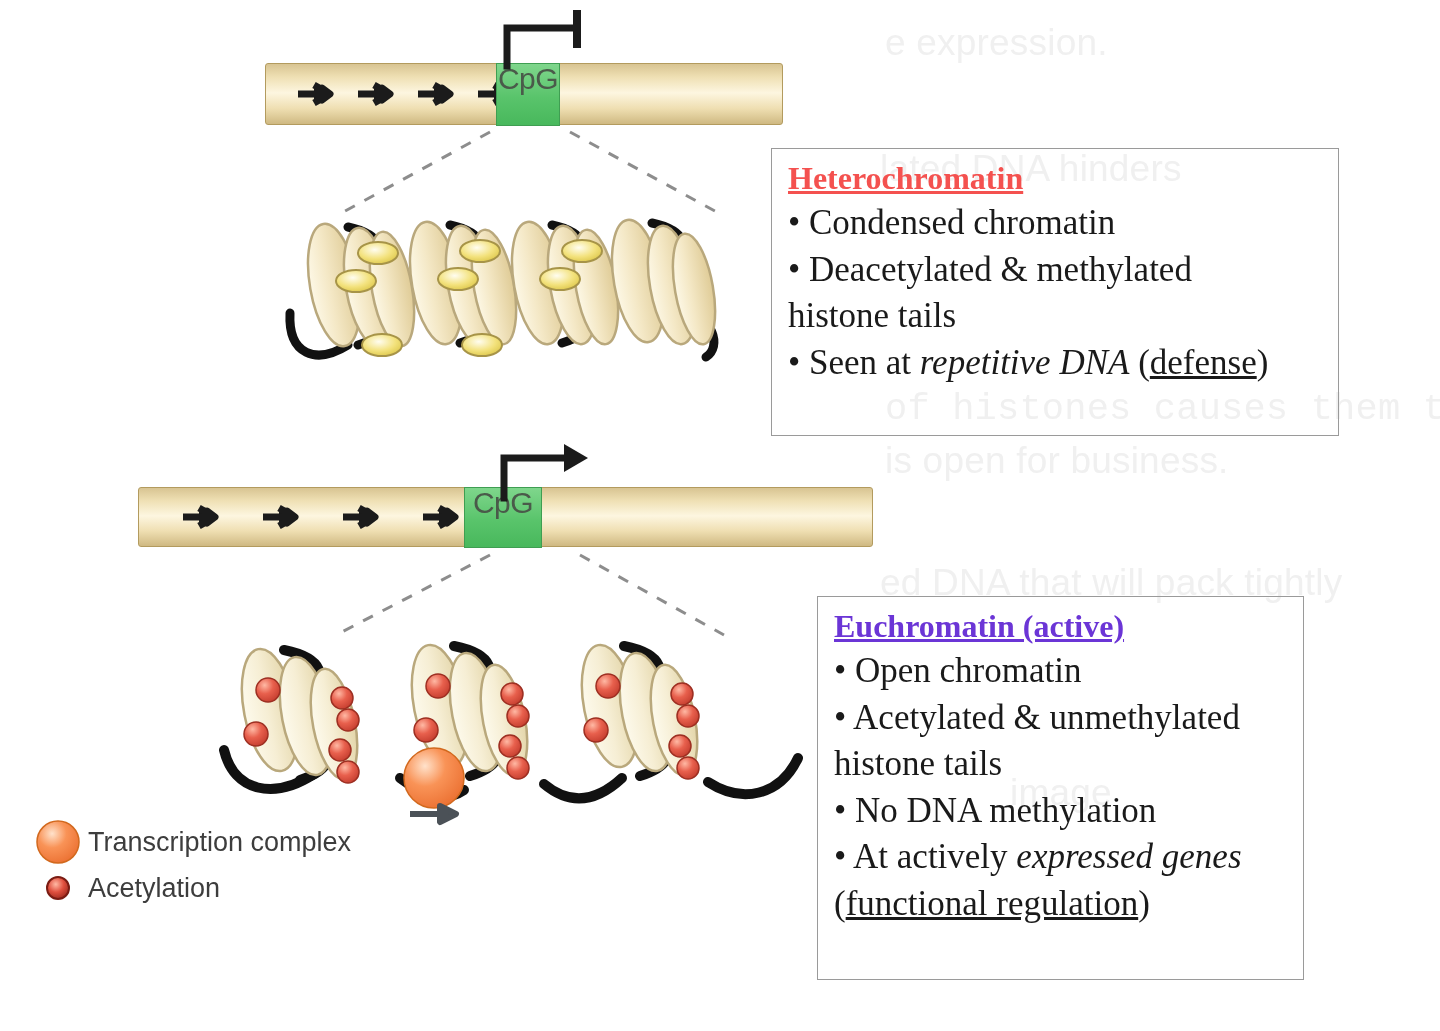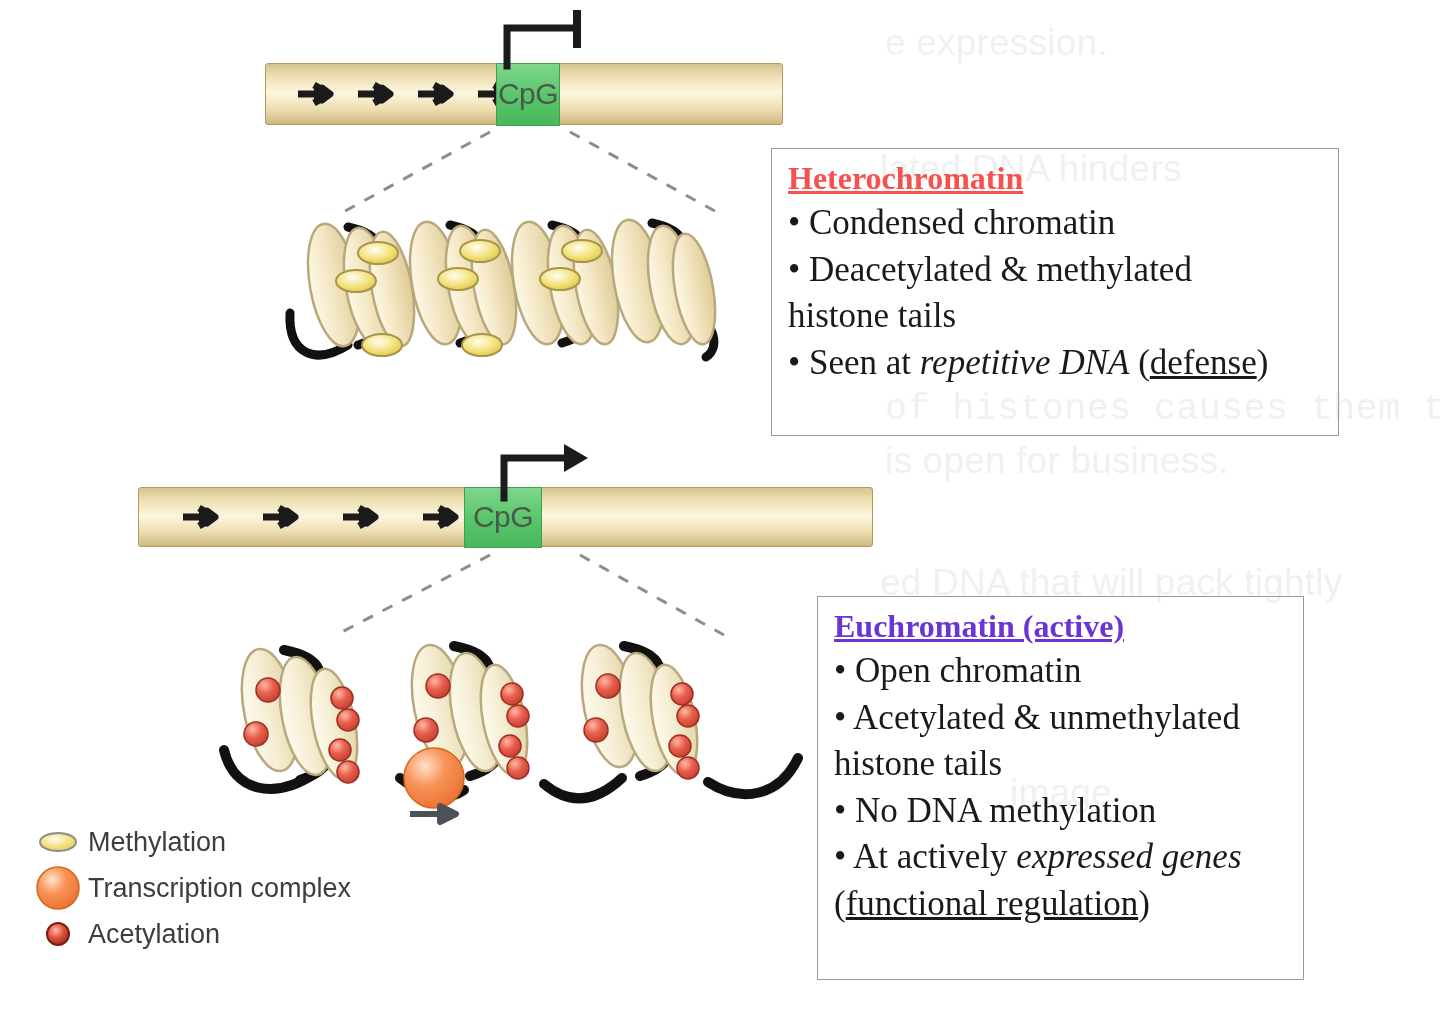--- a/index.html
+++ b/index.html
@@ -52,21 +52,20 @@
     height: 26px;
   }
   .cpg-box {
     position: absolute;
     top: -1.5px;
     bottom: -1.5px;
     background: linear-gradient(to bottom, #7fd68c 0%, #59c46b 55%, #48b85c 100%);
     border: 1.5px solid #3f9e52;
     box-sizing: border-box;
     display: flex;
-    align-items: center;
     justify-content: center;
   }
   .cpg-label {
     font-family: "Liberation Sans", sans-serif;
     font-size: 30px;
     color: #4a5a4a;
     letter-spacing: -0.5px;
     line-height: 1;
   }
 
@@ -346,35 +345,20 @@
         <div class="info-line">• Open chromatin</div>
         <div class="info-line">• Acetylated &amp; unmethylated</div>
         <div class="info-line">histone tails</div>
         <div class="info-line">• No DNA methylation</div>
         <div class="info-line">• At actively <i>expressed genes</i></div>
         <div class="info-line">(<u>functional regulation</u>)</div>
       </div>
   </div>
 
   <div class="legend" id="legend" style="left:28px; top:822px;">
-      <div class="legend-row">
-        <span class="legend-icon-wrap">
-          <svg width="40" height="24" viewBox="0 0 40 24">
-            <defs>
-              <radialGradient id="lgM" cx="0.42" cy="0.34" r="0.75">
-                <stop offset="0%" stop-color="#fffdf0"></stop>
-                <stop offset="55%" stop-color="#f3e27d"></stop>
-                <stop offset="100%" stop-color="#ddc94d"></stop>
-              </radialGradient>
-            </defs>
-            <ellipse cx="20" cy="12" rx="18" ry="9" fill="url(#lgM)" stroke="#8d8d8d" stroke-width="2"></ellipse>
-          </svg>
-        </span>
-        <span class="legend-label">Methylation</span>
-      </div>
       <div class="legend-row">
         <span class="legend-icon-wrap">
           <svg width="46" height="46" viewBox="0 0 46 46">
             <defs>
               <radialGradient id="lgT" cx="0.36" cy="0.3" r="0.85">
                 <stop offset="0%" stop-color="#ffe2cb"></stop>
                 <stop offset="40%" stop-color="#f99357"></stop>
                 <stop offset="100%" stop-color="#e8692a"></stop>
               </radialGradient>
             </defs>

